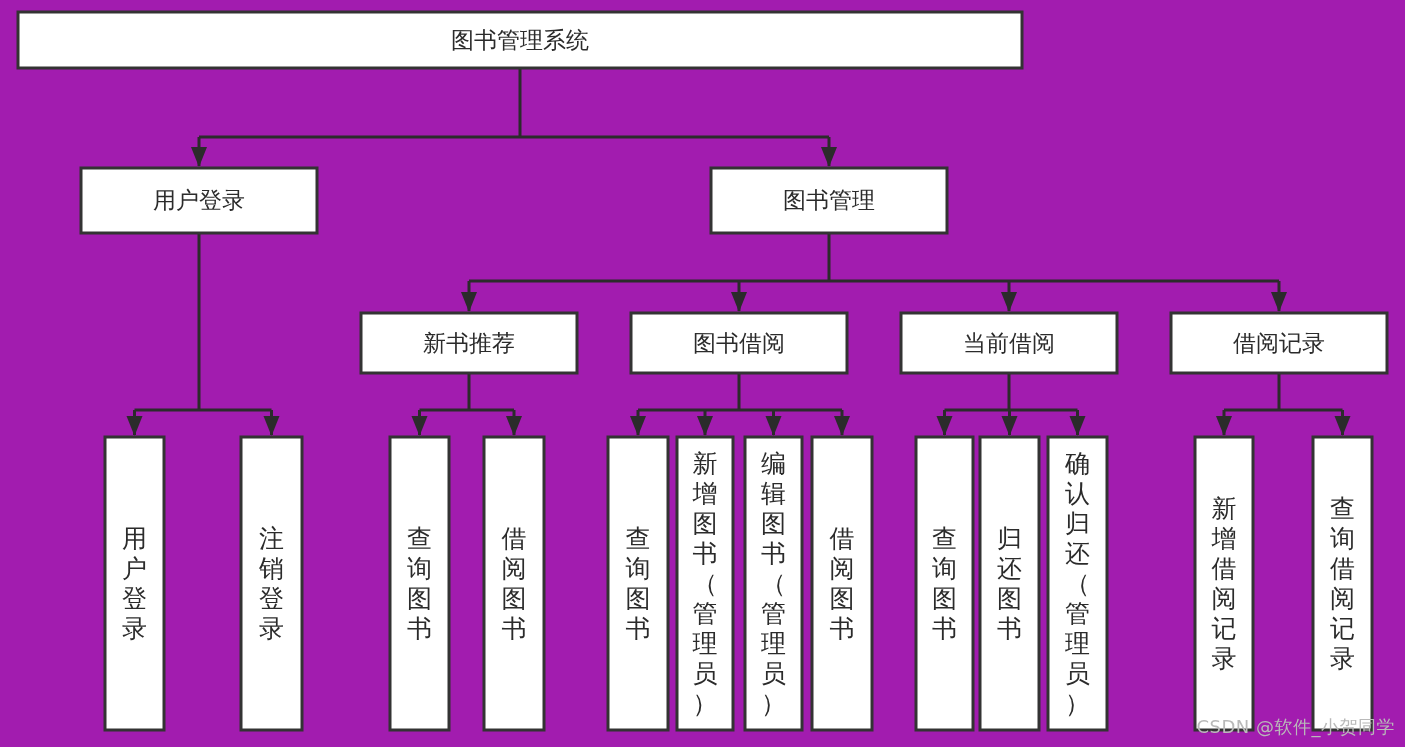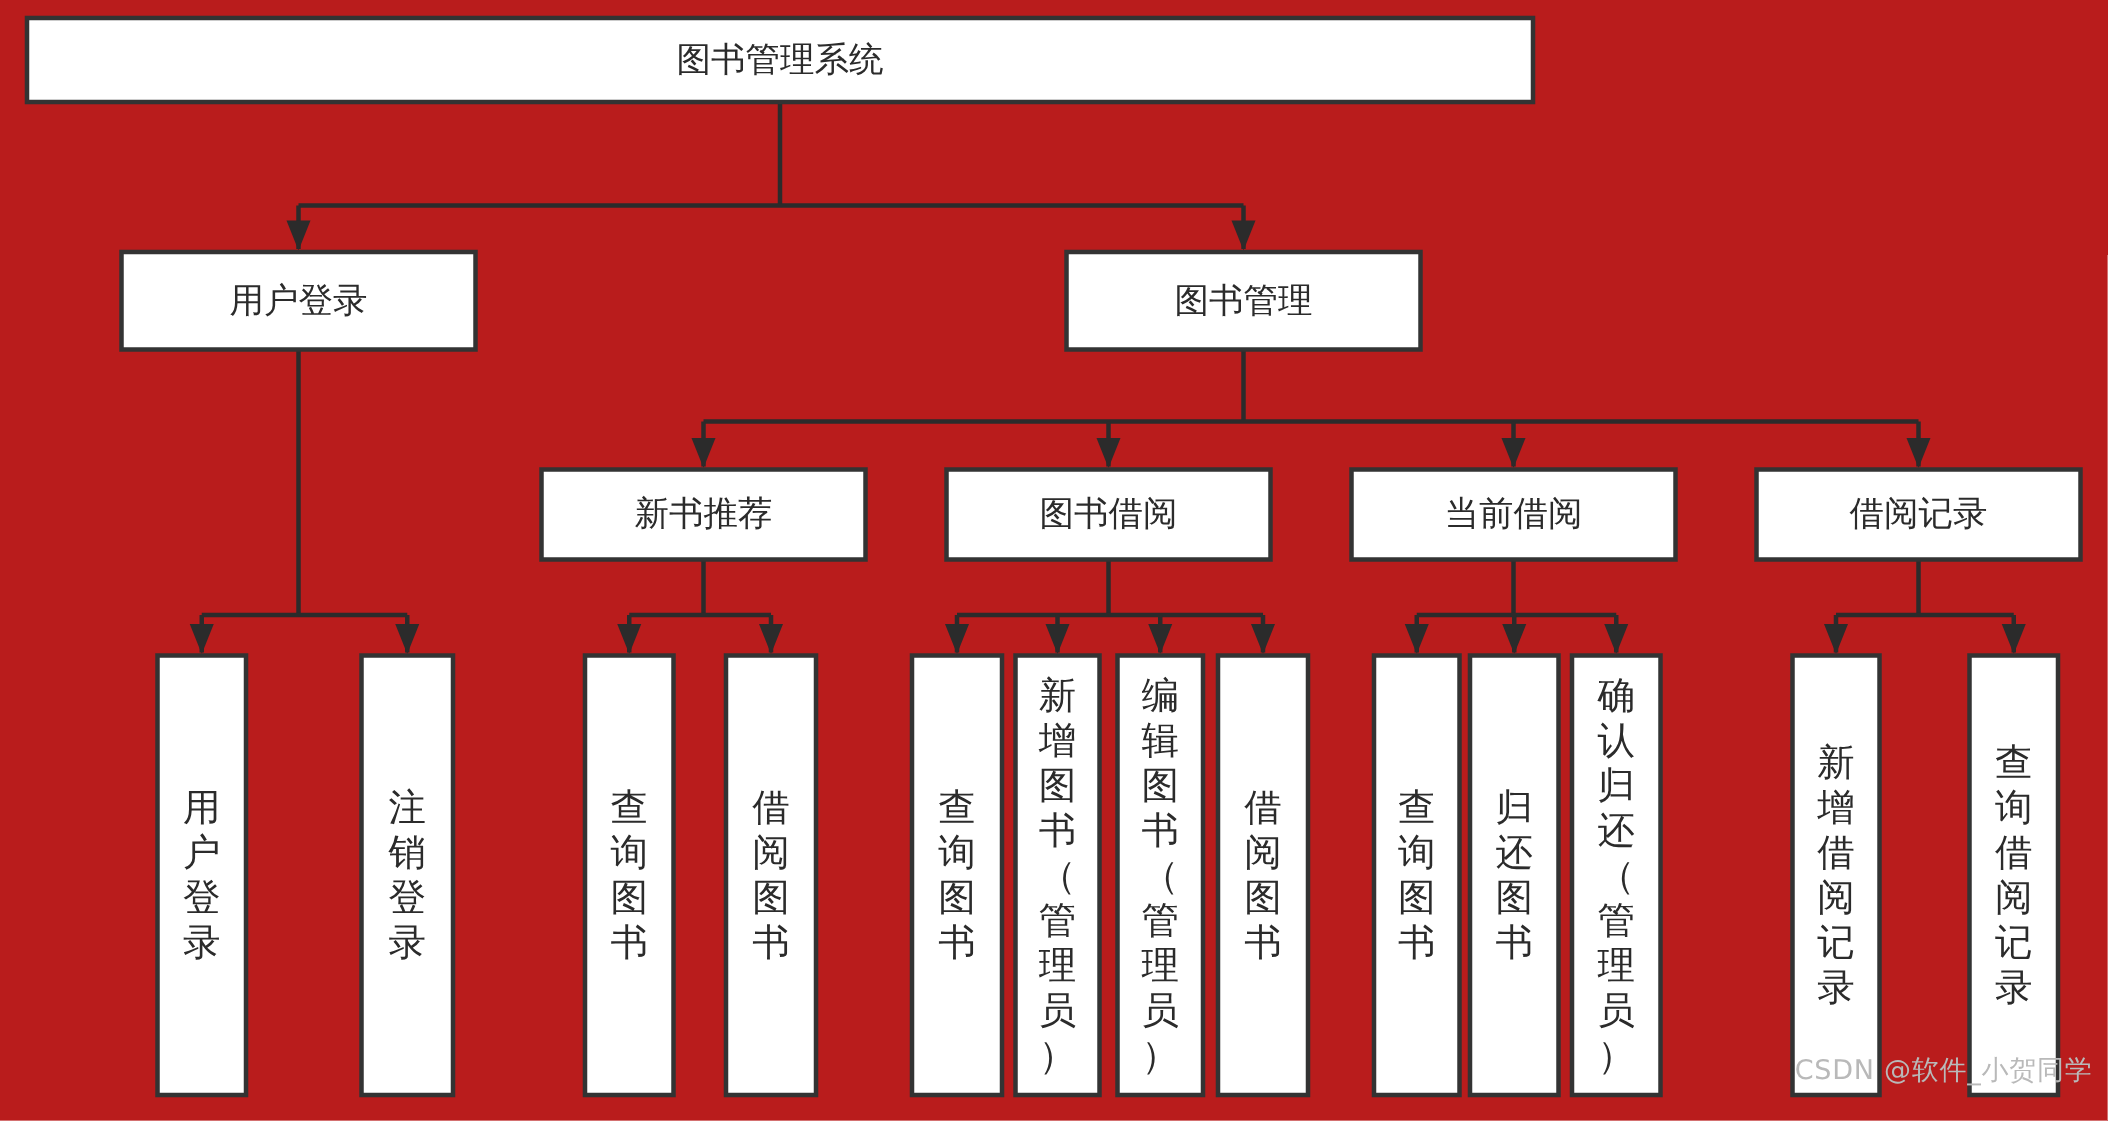--- a/index.html
+++ b/index.html
@@ -10,21 +10,21 @@
   body {
     width: 1405px;
     height: 747px;
     font-family: "DejaVu Sans", "Liberation Sans", sans-serif;
     overflow: hidden;
   }
   #diagram-root {
     position: relative;
     width: 1405px;
     height: 747px;
-    background: #b91c1c;
+    background: #a21caf;
   }
   svg#flow-svg {
     position: absolute;
     left: 0;
     top: 0;
     width: 1405px;
     height: 747px;
   }
   .node-box {
     fill: #ffffff;
@@ -49,21 +49,21 @@
     stroke-width: 3;
     fill: none;
   }
   .arrow-head {
     fill: #2b2b2b;
     stroke: none;
   }
   .watermark {
     position: absolute;
     right: 10px;
-    bottom: 22px;
+    bottom: 8px;
     color: #b9b9b9;
     font-size: 18px;
     font-family: "DejaVu Sans", "Liberation Sans", sans-serif;
     white-space: nowrap;
     letter-spacing: 0.5px;
     pointer-events: none;
   }
 </style>
 </head>
 <body>

